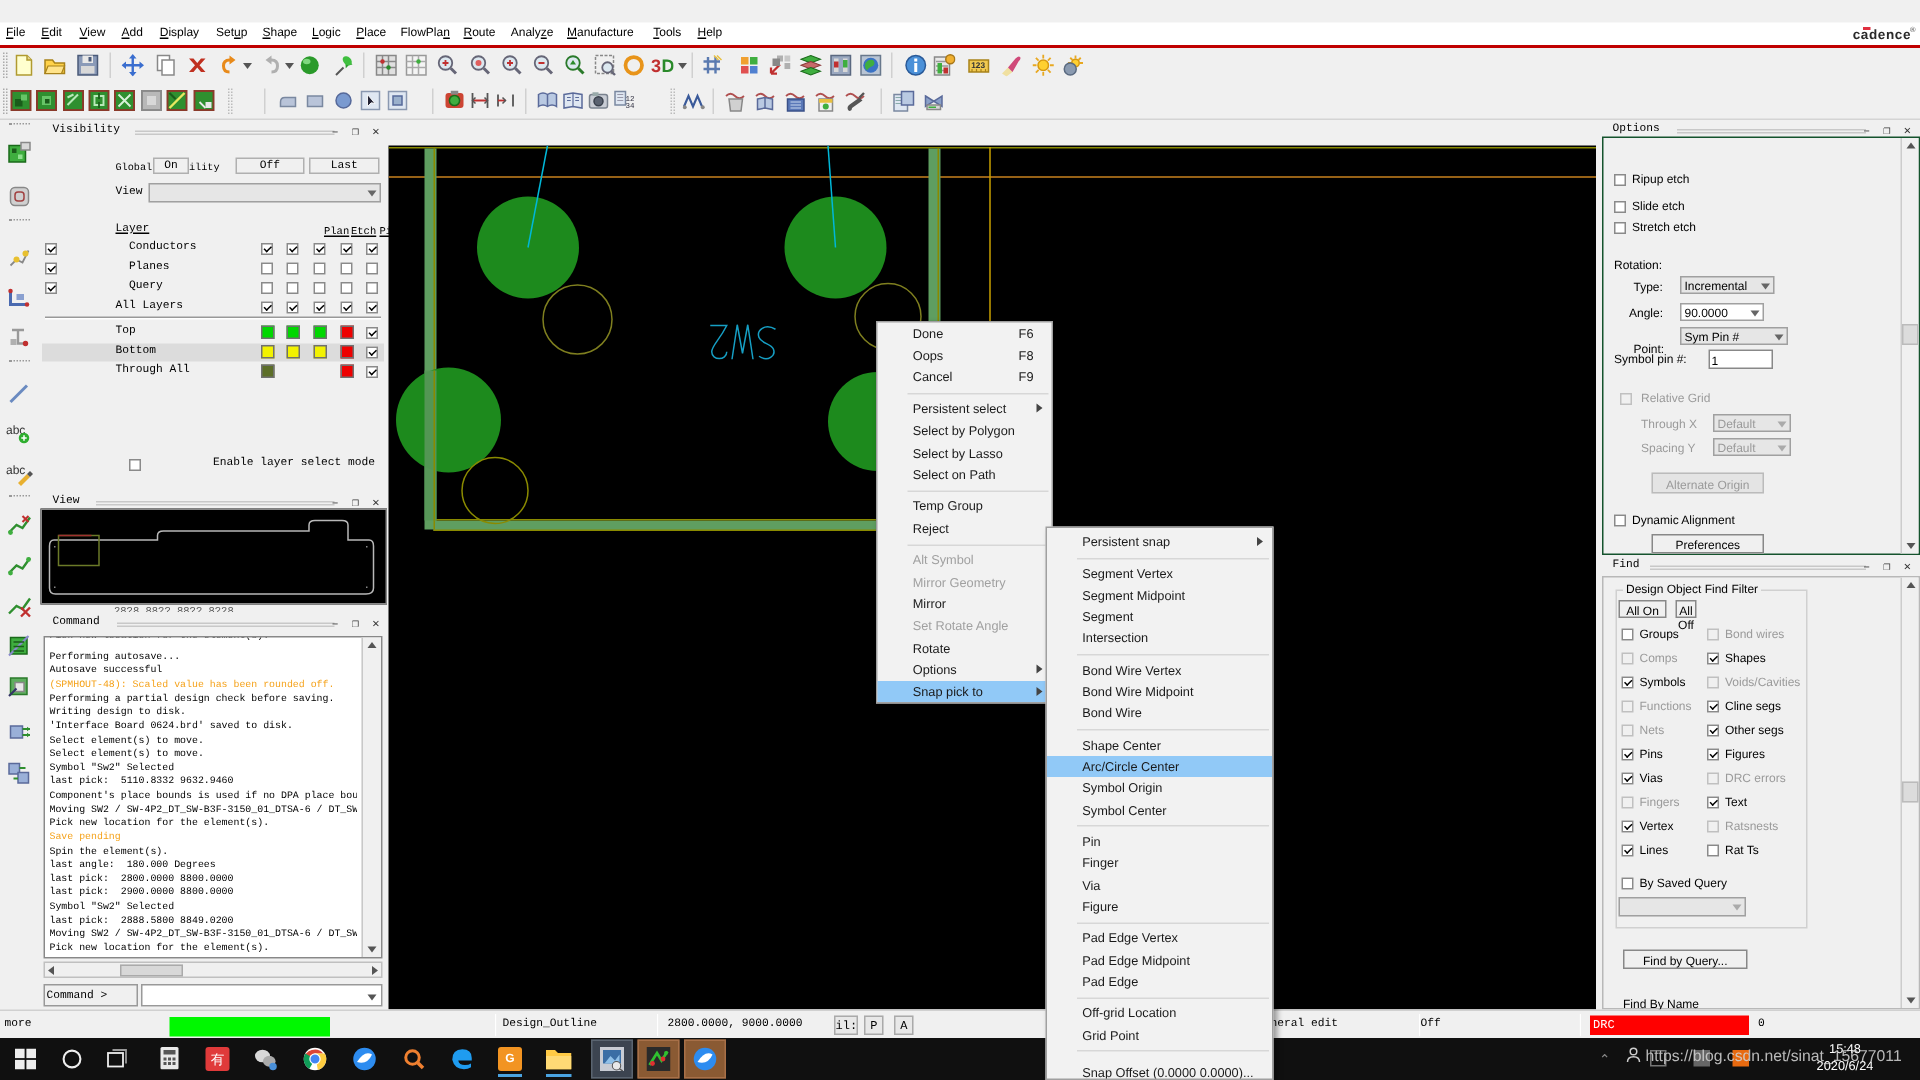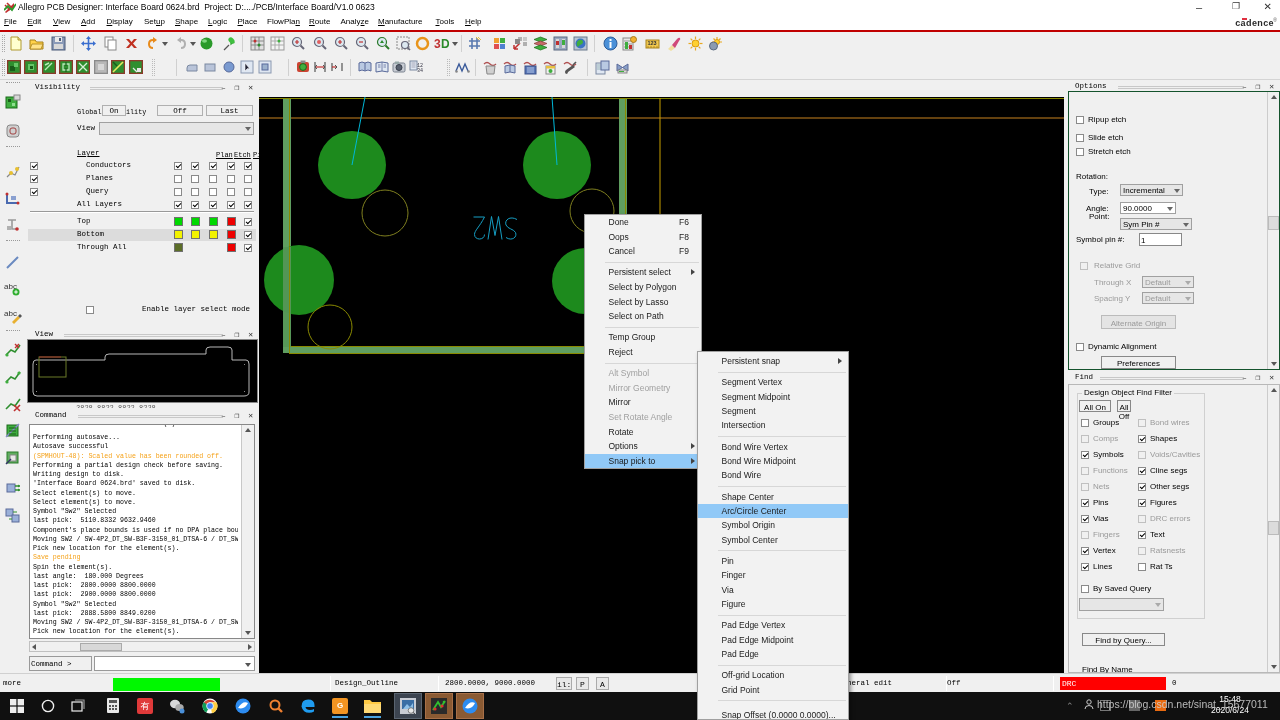--- a/index.html
+++ b/index.html
@@ -59,31 +59,20 @@
 .menu .item.hl { background:#91c9f7; }
 #menu2 .item { height:14.4px; line-height:14.4px; }
 #menu2 .item.last { margin-top:4px; }
 .menu .sep { height:6.8px; position:relative; }
 .menu .sep:after { content:""; position:absolute; left:20px; right:2px; top:3.4px; border-top:1px solid #d7d7d7; }
 </style>
 </head>
 <body>
 <div id="root">
 
-  <div id="titlebar" class="abs">
-    <svg class="abs" style="left:4px;top:2px" width="12" height="12" viewBox="0 0 12 12">
-        <path d="M1 10 L10 1 L10 5 L2 11 Z" fill="#c03030"></path>
-        <path d="M1 3 L6 8 M3 1 L8 6" stroke="#c03030" stroke-width="1.6"></path>
-        <path d="M0 8 L4 4 L8 8 L12 2" fill="none" stroke="#2a9a2a" stroke-width="1.8"></path>
-      </svg>
-    <span class="abs title">Allegro PCB Designer: Interface Board 0624.brd&nbsp;&nbsp;Project: D:..../PCB/Interface Board/V1.0 0623</span>
-    <span class="abs" style="right:78px;top:1px;font-size:11px;color:#333">–</span>
-    <span class="abs" style="right:40px;top:1px;font-size:9px;color:#333">❐</span>
-    <span class="abs" style="right:8px;top:1px;font-size:10px;color:#333">✕</span>
-  </div>
 
   <div id="menubar" class="abs">
     <span class="mi" style="left:4px"><u>F</u>ile</span>
     <span class="mi" style="left:27.5px"><u>E</u>dit</span>
     <span class="mi" style="left:53px"><u>V</u>iew</span>
     <span class="mi" style="left:81px"><u>A</u>dd</span>
     <span class="mi" style="left:106.5px"><u>D</u>isplay</span>
     <span class="mi" style="left:144px">Set<u>u</u>p</span>
     <span class="mi" style="left:175px"><u>S</u>hape</span>
     <span class="mi" style="left:208px"><u>L</u>ogic</span>
@@ -661,21 +650,21 @@
         <span class="rlabel" style="left:19px;top:23px">Ripup etch</span>
       <div class="cb" style="left:7px;top:42px"></div>
         <span class="rlabel" style="left:19px;top:41px">Slide etch</span>
       <div class="cb" style="left:7px;top:56px"></div>
         <span class="rlabel" style="left:19px;top:55px">Stretch etch</span>
       <span class="rlabel" style="left:7px;top:80px">Rotation:</span>
       <span class="rlabel" style="left:20px;top:95px">Type:</span>
       <div class="combo" style="left:51px;top:92px;width:63px">Incremental<span class="arr"></span></div>
       <span class="rlabel" style="left:17px;top:112px">Angle:</span>
       <div class="combo white" style="left:51px;top:110px;width:56px">90.0000<span class="arr"></span></div>
-      <span class="rlabel" style="left:20px;top:120px">Point:</span>
+      <span class="rlabel" style="left:20px;top:136px">Point:</span>
       <div class="combo" style="left:51px;top:126px;width:72px">Sym Pin #<span class="arr"></span></div>
       <span class="rlabel" style="left:7px;top:143px">Symbol pin #:</span>
       <div class="abs" style="left:70px;top:141px;width:43px;height:13px;background:#fff;border:1px solid #888;font-size:8px;padding:2px 1px">1</div>
       <div class="cb gray" style="left:11px;top:170px"></div>
         <span class="rlabel" style="left:25px;top:169px;color:#9a9a9a">Relative Grid</span>
       <span class="rlabel" style="left:25px;top:186px;color:#9a9a9a">Through X</span>
       <div class="combo" style="left:73px;top:184px;width:52px;color:#9a9a9a">Default<span class="arr" style="border-top-color:#aaa"></span></div>
       <span class="rlabel" style="left:25px;top:202px;color:#9a9a9a">Spacing Y</span>
       <div class="combo" style="left:73px;top:200px;width:52px;color:#9a9a9a">Default<span class="arr" style="border-top-color:#aaa"></span></div>
       <div class="abs" style="left:32px;top:223px;width:75px;height:14px;background:#e4e4e4;border:1px solid #bbb;font-size:8px;color:#9a9a9a;text-align:center;padding-top:3px">Alternate Origin</div>

